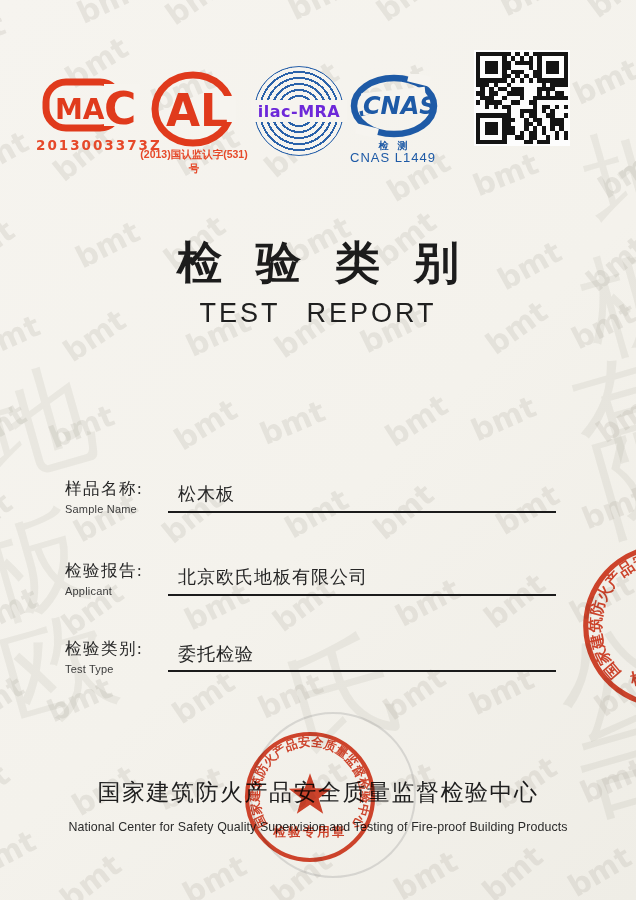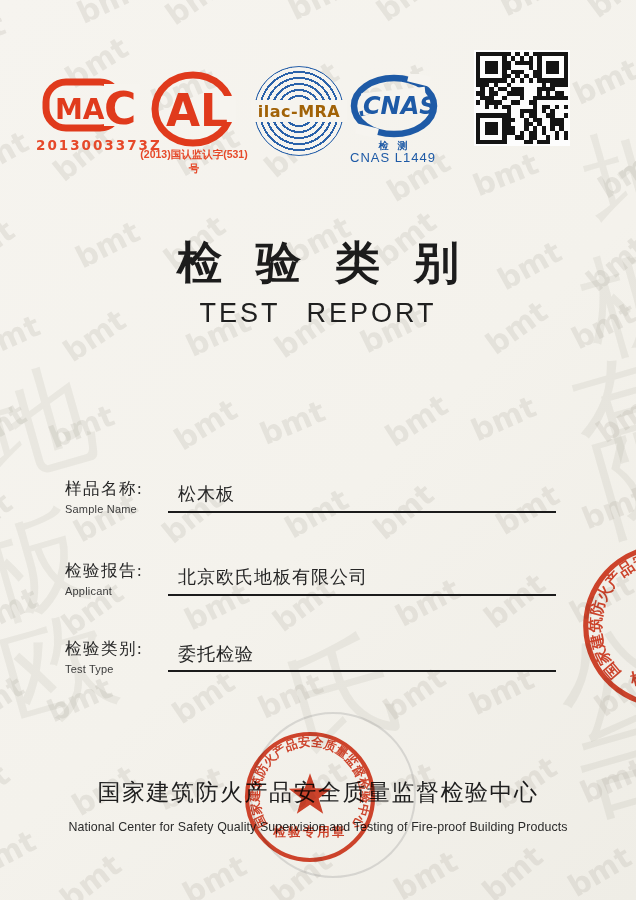--- a/index.html
+++ b/index.html
@@ -17,21 +17,21 @@
   .abs{position:absolute;}
   .cma-num{left:36px;top:137px;font-family:"DejaVu Sans",sans-serif;font-weight:bold;
            font-size:13.5px;letter-spacing:2px;color:#e6492a;}
   .cal-cap{left:136px;top:148px;width:116px;text-align:center;font-size:10.5px;
            font-weight:bold;color:#e6492a;font-family:"Liberation Sans",sans-serif;}
   .ilac-wrap{left:254px;top:66px;width:88px;height:88px;border-radius:50%;
      background:repeating-radial-gradient(circle at 50% 50%,#f6f4ef 0 2px,#2a62aa 2px 4px,#f6f4ef 4px 6px);
      border:1px solid #2a62aa;}
   .ilac-band{position:absolute;left:-4px;top:33px;width:96px;height:22px;background:#f6f4ef;
      display:flex;align-items:center;justify-content:center;}
-  .ilac-text{font-family:"DejaVu Sans",sans-serif;font-weight:bold;font-size:16px;color:#a16207;letter-spacing:0.5px;}
+  .ilac-text{font-family:"DejaVu Sans",sans-serif;font-weight:bold;font-size:16px;color:#6d28d9;letter-spacing:0.5px;}
   .cnas-cap1{left:348px;top:139px;width:90px;text-align:center;font-size:10px;
              letter-spacing:9px;text-indent:9px;color:#1e5aa6;font-weight:bold;}
   .cnas-cap2{left:340px;top:150px;width:106px;text-align:center;font-size:13px;
              font-family:"Liberation Sans",sans-serif;color:#1e5aa6;letter-spacing:1px;}
   
   #qr{left:474px;top:50px;width:96px;height:96px;background:#fdfdfd;display:grid;
       grid-template-columns:repeat(21,1fr);grid-template-rows:repeat(21,1fr);padding:2px;box-sizing:border-box;}
   #qr i{display:block;}
   #qr i.on{background:#141414;}
   

